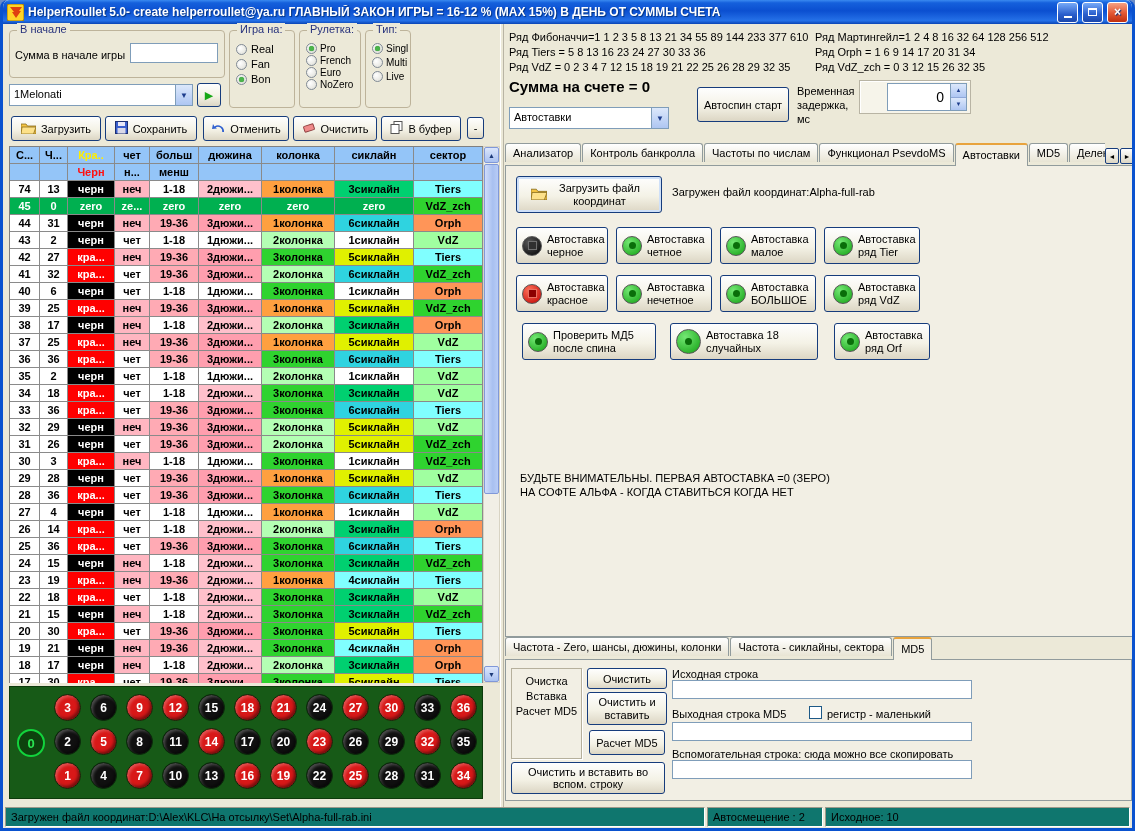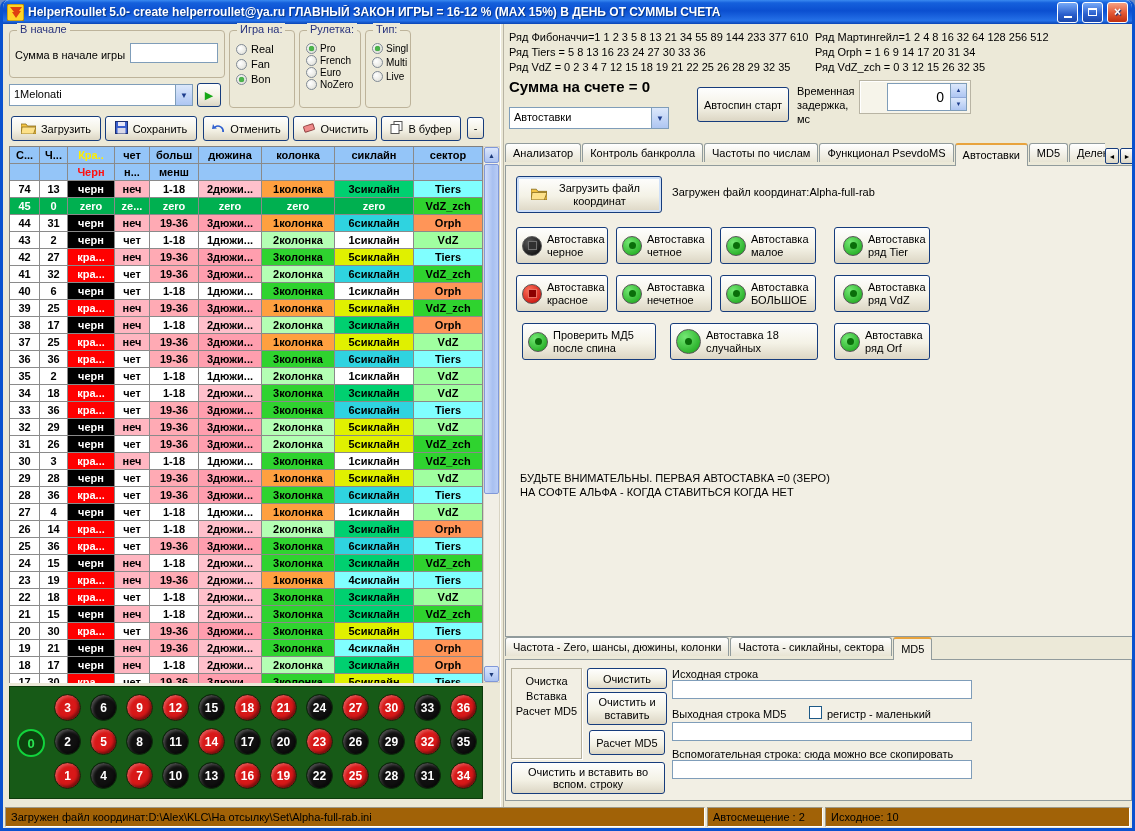--- a/index.html
+++ b/index.html
@@ -75,21 +75,21 @@
   .tabscroll{position:absolute;width:14px;height:16px;border:1px solid #163c7c;border-radius:2px;
     background:linear-gradient(180deg,#fefefe,#dcd6c4);font-size:7px;display:flex;align-items:center;justify-content:center;}
   
   .load-coords{left:10px;top:10px;width:146px;height:37px;box-shadow:inset 0 0 0 2px #cfe0f8;font-size:11px;line-height:1.15;padding:0 4px;}
   .ab-row{position:absolute;left:10px;display:flex;}
   .ab-row1{top:61px}.ab-row2{top:109px}.ab-row3{top:157px}
   .ab-btn{height:37px;width:96px;border:1px solid #163c7c;border-radius:3px;margin-right:8px;
     background:linear-gradient(180deg,#fefefe 0%,#f4f2e6 55%,#dcd6c4 100%);
     display:flex;align-items:center;gap:5px;padding:0 5px;font-size:11px;}
   .ab-row1 .ab-btn:first-child,.ab-row2 .ab-btn:first-child{width:92px;}
-  .ab-row1 .ab-btn:nth-child(4),.ab-row2 .ab-btn:nth-child(4){margin-left:10px;padding-left:8px;}
+  .ab-row1 .ab-btn:nth-child(4),.ab-row2 .ab-btn:nth-child(4){padding-left:8px;}
   .ab-row3 .ab-btn:nth-child(1){margin-left:6px;width:134px;}
   .ab-row3 .ab-btn:nth-child(2){margin-left:6px;width:148px;}
   .ab-row3 .ab-btn:nth-child(3){margin-left:8px;width:96px;}
   .ab-lbl{line-height:1.1;}
   .cicon{width:20px;height:20px;border-radius:50%;flex:0 0 auto;border:1px solid #555;display:flex;align-items:center;justify-content:center;}
   .cicon.black{background:radial-gradient(circle at 35% 30%,#5a5a5a,#000);}
   .cicon.red{background:radial-gradient(circle at 35% 30%,#ff7058,#bc0000);}
   .cicon.green{background:radial-gradient(circle at 35% 30%,#74e874,#12a012);}
   .cicon.large{width:25px;height:25px;}
   .cicon.black::after{content:"";width:7px;height:7px;background:#303030;border:1px solid #707070;}
@@ -104,21 +104,21 @@
   .spin-outer{position:absolute;left:856px;top:80px;width:112px;height:34px;background:#f6f4ea;border:1px solid #b8b4a4;box-shadow:inset 1px 1px 0 #fff;}
   .spin-wrap{position:absolute;left:884px;top:83px;width:80px;height:28px;border:1px solid #7f9db9;background:#fff;display:flex;}
   .spin-val{flex:1;font-size:14px;display:flex;align-items:center;justify-content:flex-end;padding-right:6px;}
   .spin-btns{width:16px;display:flex;flex-direction:column;border-left:1px solid #7f9db9;}
   .spin-b{flex:1;background:linear-gradient(180deg,#dce8fb,#aec6f2);border-bottom:1px solid #8fa8d8;
     display:flex;align-items:center;justify-content:center;font-size:6px;color:#1d3d8c;}
   .spin-b:last-child{border-bottom:none;}
   
   .statusbar{position:absolute;left:0;top:807px;width:1129px;height:21px;background:#ece9d8;font-size:11px;}
   .sb-sec{position:absolute;top:0;height:20px;border:1px solid;border-color:#9d998a #ffffff #ffffff #9d998a;
-    display:flex;align-items:center;padding:0 5px;white-space:nowrap;overflow:hidden;background:#a16207;}
+    display:flex;align-items:center;padding:0 5px;white-space:nowrap;overflow:hidden;background:#0f766e;}
   .vdiv{position:absolute;left:497px;top:24px;width:4px;height:783px;background:#ece9d8;border-left:1px solid #ffffff;border-right:1px solid #b8b4a4;}
   .info-line{position:absolute;font-size:11px;color:#000;white-space:nowrap;}
   .balance{position:absolute;left:506px;top:78px;font-size:15px;font-weight:bold;color:#000;}
 </style>
 </head>
 <body>
 
 <div class="window">
 
   <div class="titlebar">

